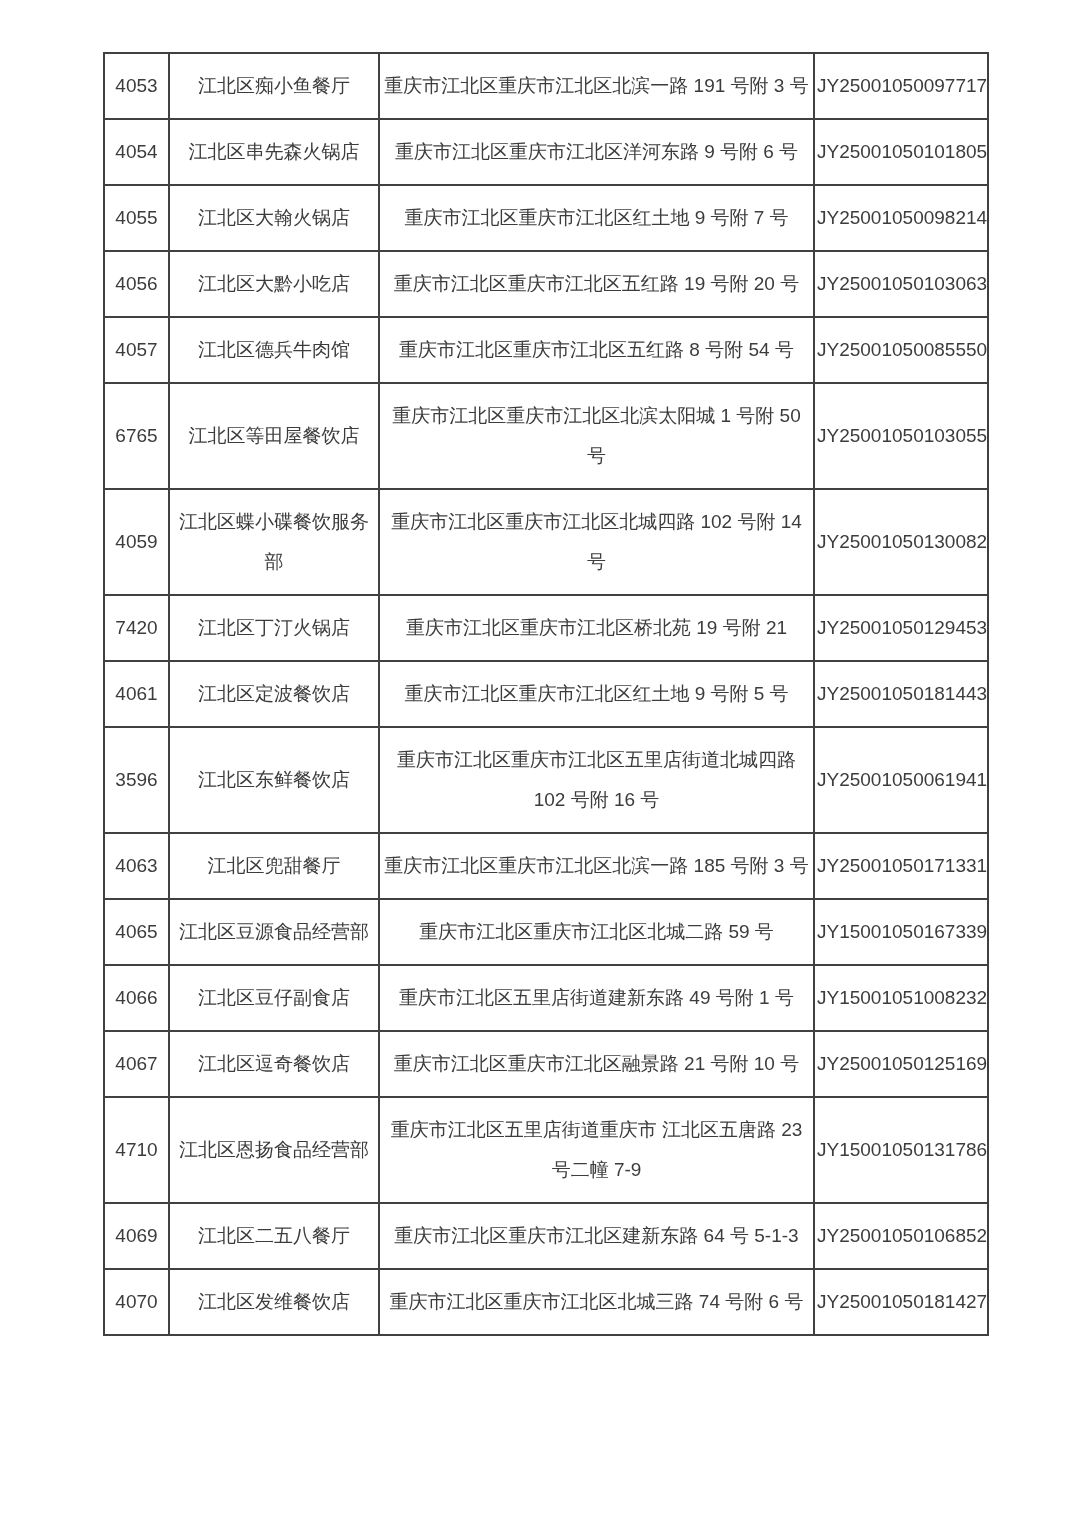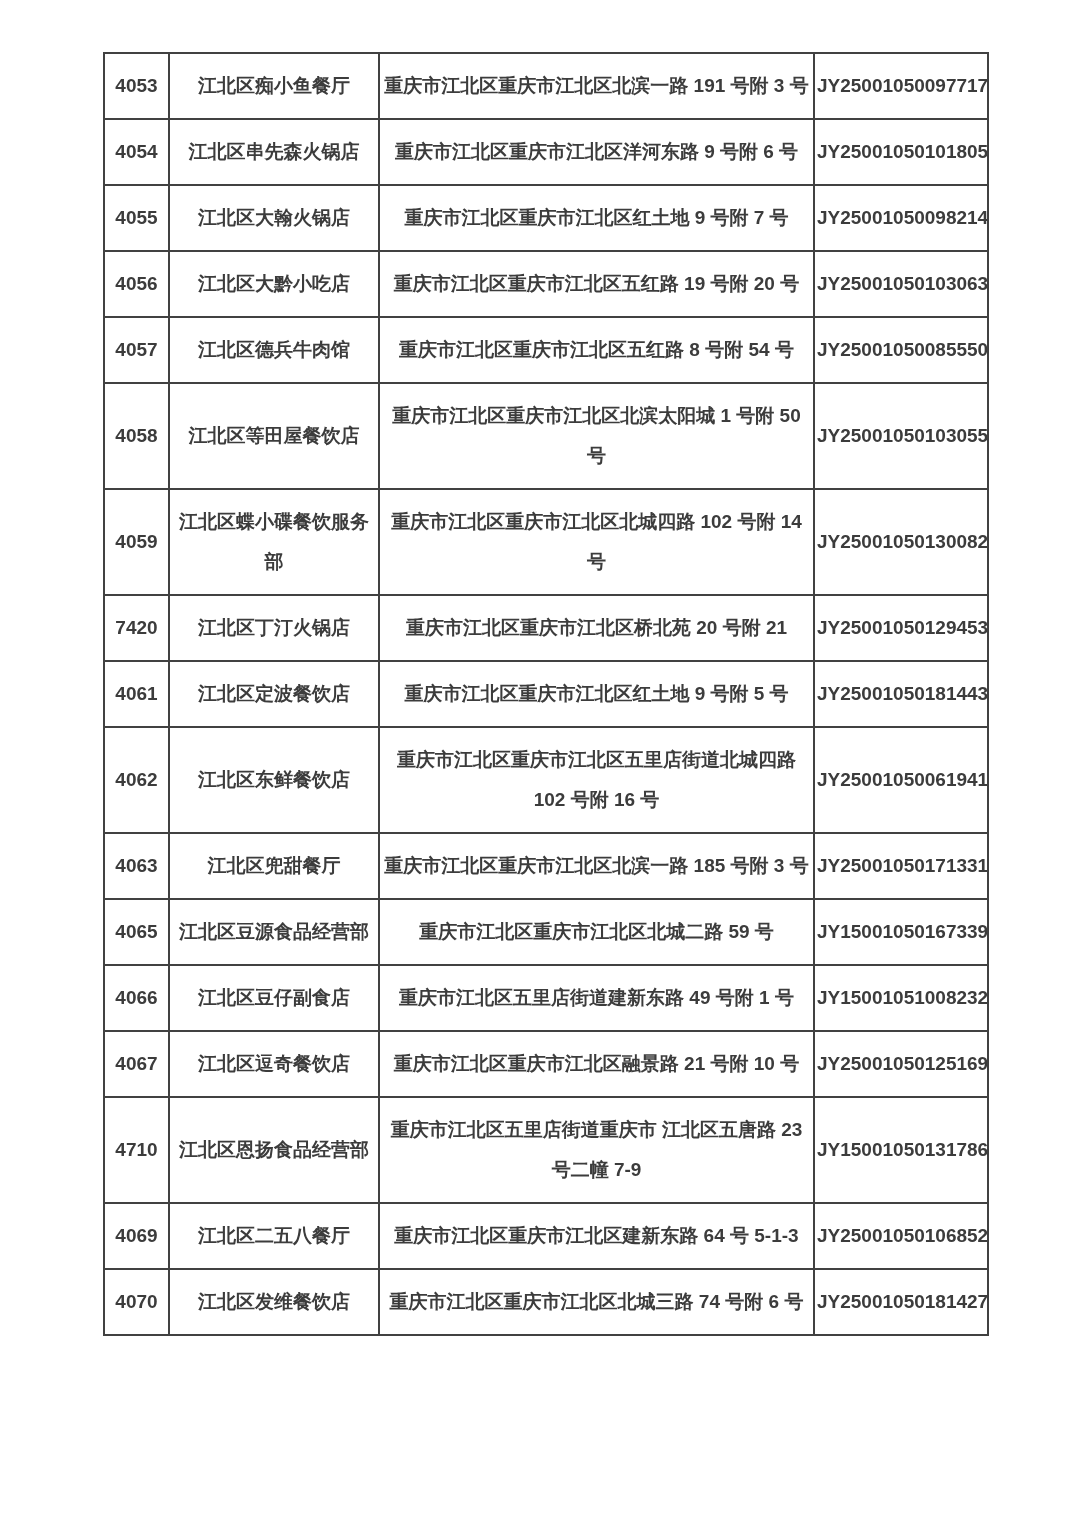--- a/index.html
+++ b/index.html
@@ -16,21 +16,20 @@
     color: #3c3c3c;
     overflow: hidden;
   }
   table.biz-table {
     position: absolute;
     left: 103px;
     top: 52px;
     width: 884px;
     border-collapse: collapse;
     table-layout: fixed;
-    font-weight: bold;
   }
   table.biz-table td {
     border: 2px solid #414141;
     text-align: center;
     vertical-align: middle;
     font-size: 19px;
     line-height: 40px;
     padding: 12px 2px;
     white-space: pre;
     overflow: hidden;
@@ -76,48 +75,48 @@
           <td class="cell-address">重庆市江北区重庆市江北区五红路 19 号附 20 号</td>
           <td class="cell-license">JY25001050103063</td>
         </tr>
         <tr>
           <td class="cell-id">4057</td>
           <td class="cell-name">江北区德兵牛肉馆</td>
           <td class="cell-address">重庆市江北区重庆市江北区五红路 8 号附 54 号</td>
           <td class="cell-license">JY25001050085550</td>
         </tr>
         <tr>
-          <td class="cell-id">4058</td>
+          <td class="cell-id">6765</td>
           <td class="cell-name">江北区等田屋餐饮店</td>
           <td class="cell-address">重庆市江北区重庆市江北区北滨太阳城 1 号附 50
 号</td>
           <td class="cell-license">JY25001050103055</td>
         </tr>
         <tr>
           <td class="cell-id">4059</td>
           <td class="cell-name">江北区蝶小碟餐饮服务
 部</td>
           <td class="cell-address">重庆市江北区重庆市江北区北城四路 102 号附 14
 号</td>
           <td class="cell-license">JY25001050130082</td>
         </tr>
         <tr>
           <td class="cell-id">7420</td>
           <td class="cell-name">江北区丁汀火锅店</td>
-          <td class="cell-address">重庆市江北区重庆市江北区桥北苑 20 号附 21</td>
+          <td class="cell-address">重庆市江北区重庆市江北区桥北苑 19 号附 21</td>
           <td class="cell-license">JY25001050129453</td>
         </tr>
         <tr>
           <td class="cell-id">4061</td>
           <td class="cell-name">江北区定波餐饮店</td>
           <td class="cell-address">重庆市江北区重庆市江北区红土地 9 号附 5 号</td>
           <td class="cell-license">JY25001050181443</td>
         </tr>
         <tr>
-          <td class="cell-id">4062</td>
+          <td class="cell-id">3596</td>
           <td class="cell-name">江北区东鲜餐饮店</td>
           <td class="cell-address">重庆市江北区重庆市江北区五里店街道北城四路
 102 号附 16 号</td>
           <td class="cell-license">JY25001050061941</td>
         </tr>
         <tr>
           <td class="cell-id">4063</td>
           <td class="cell-name">江北区兜甜餐厅</td>
           <td class="cell-address">重庆市江北区重庆市江北区北滨一路 185 号附 3 号</td>
           <td class="cell-license">JY25001050171331</td>

